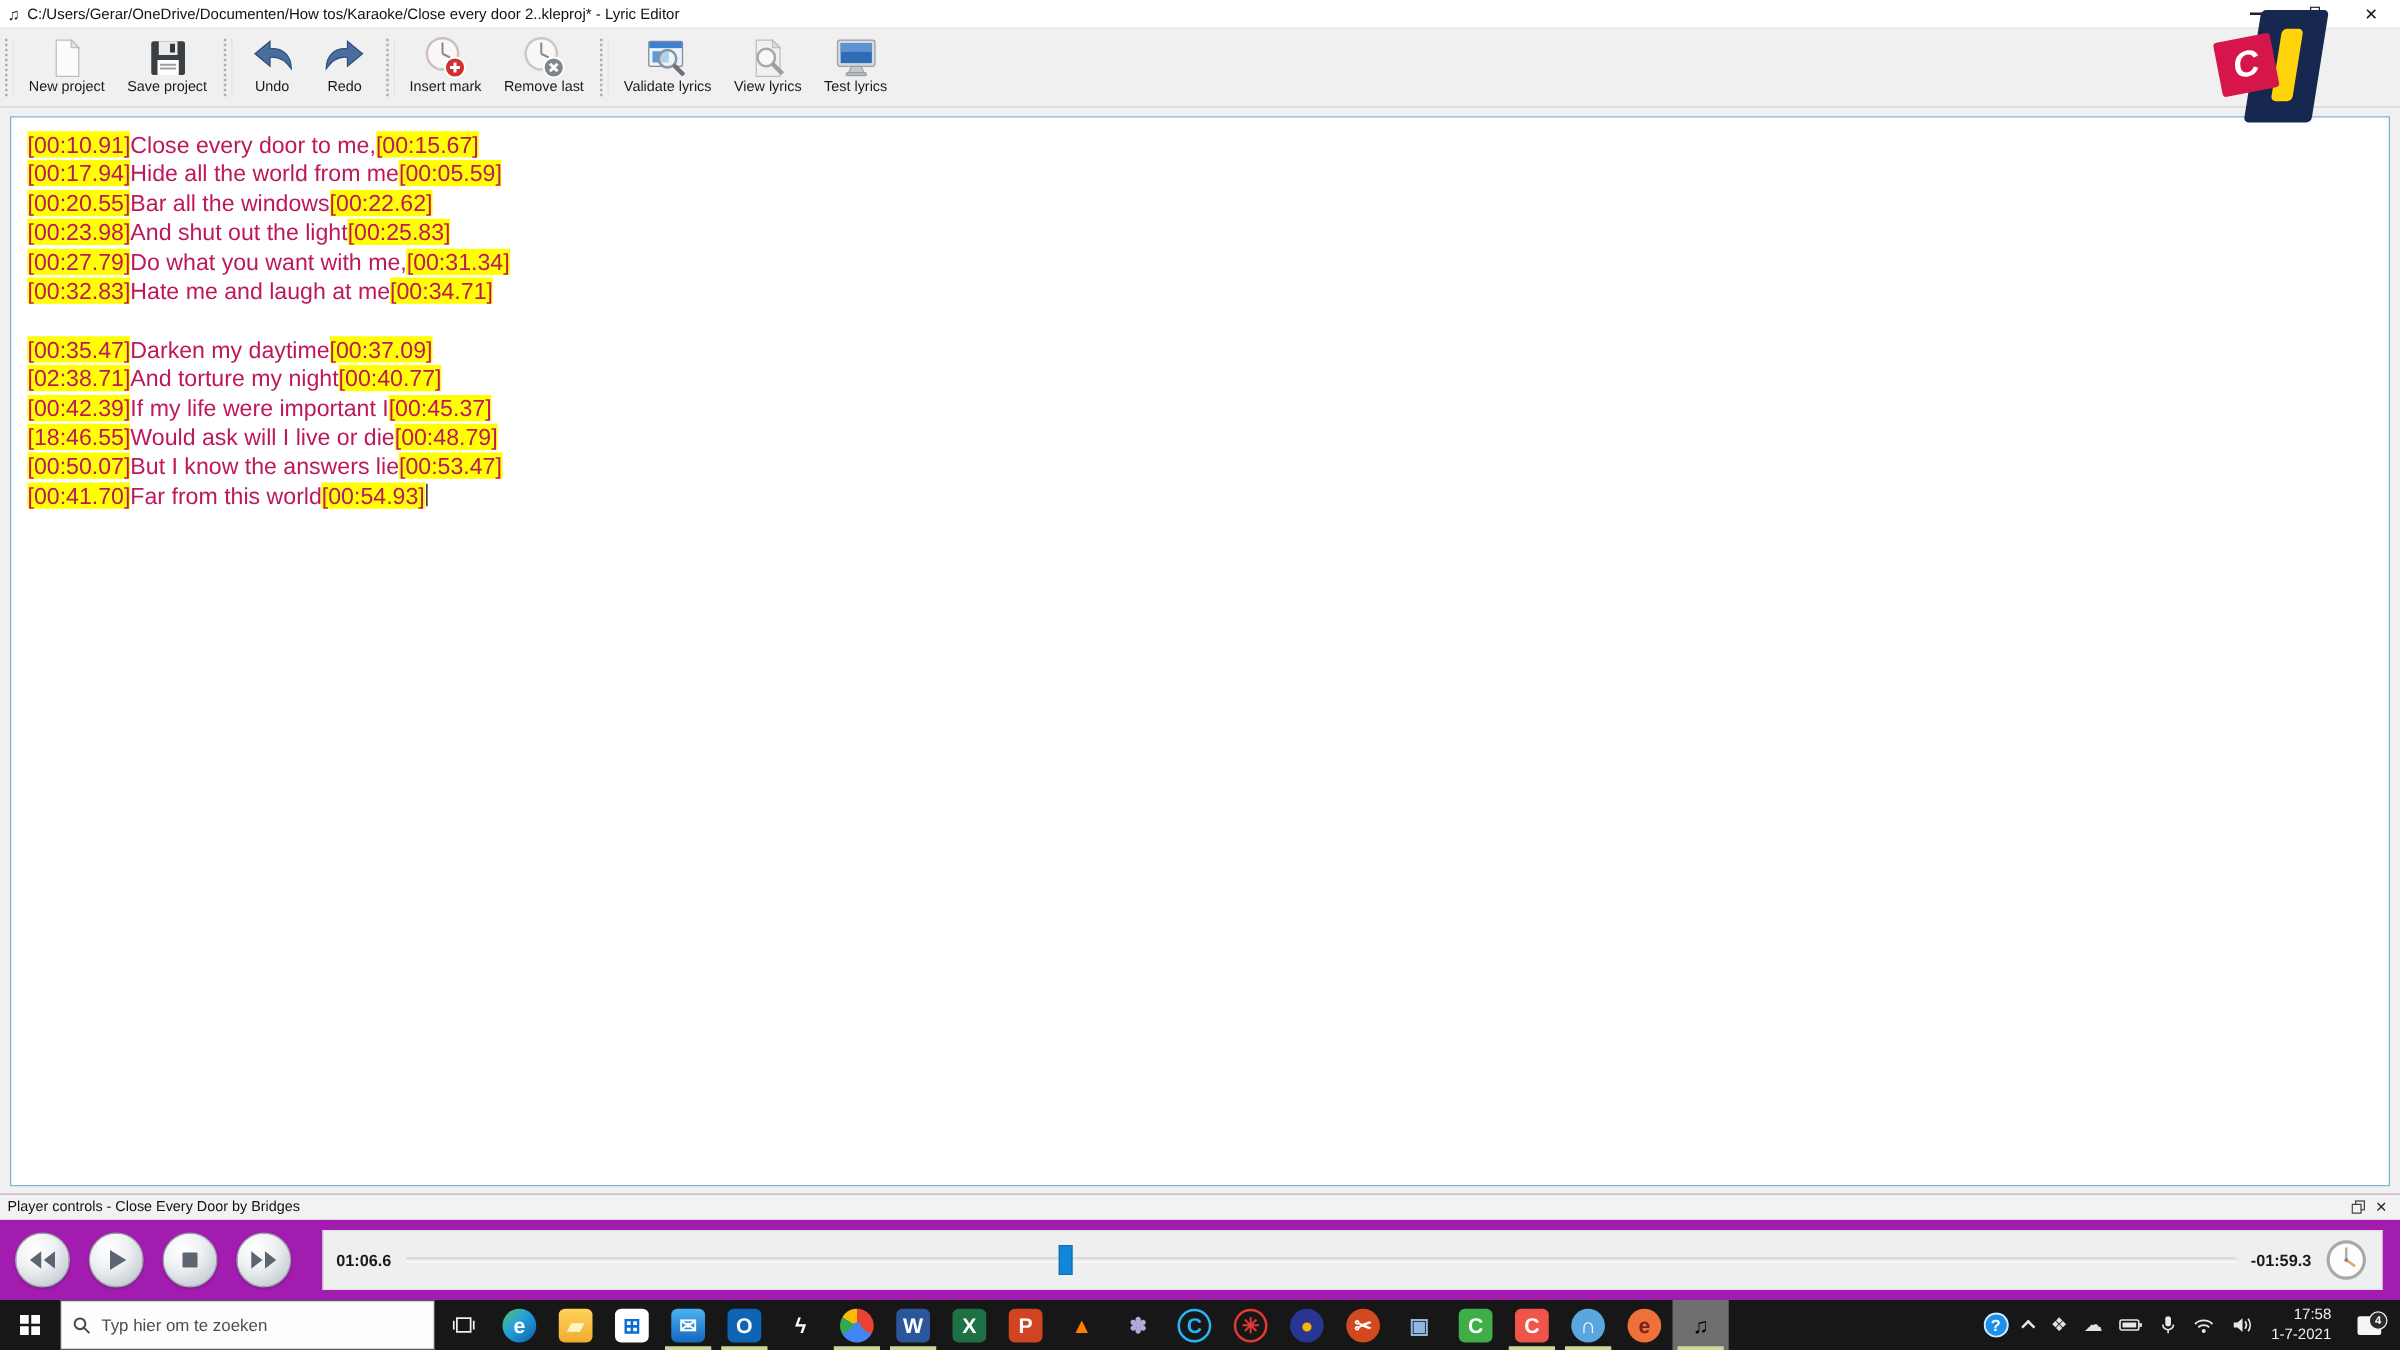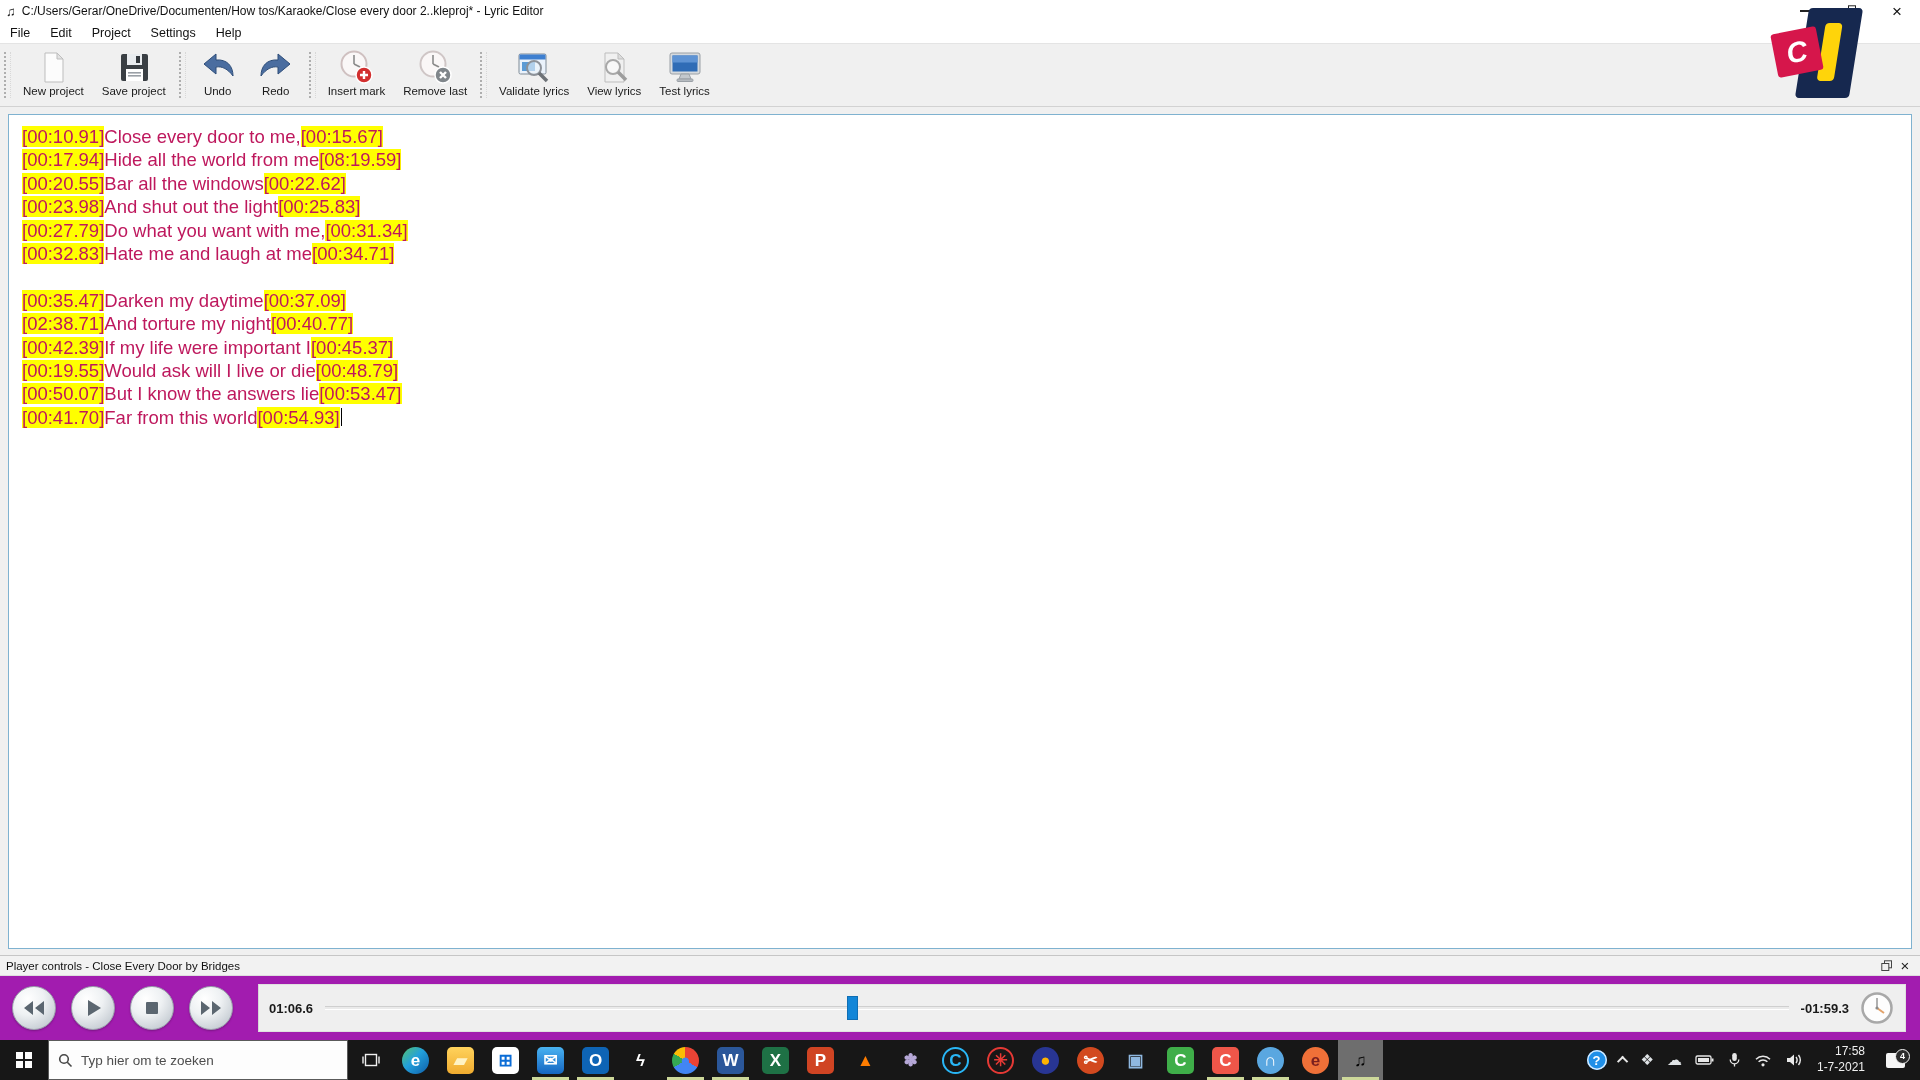--- a/index.html
+++ b/index.html
@@ -97,32 +97,20 @@
             <rect x="3.5" y="0.8" width="7" height="7" fill="#fff" stroke="#222"></rect>
             <rect x="0.8" y="3.5" width="7" height="7" fill="#fff" stroke="#222"></rect>
           </svg>
       </div>
       <div class="win-btn">
           <span class="close-glyph">×</span>
         </div>
     </div>
   </div>
 
-  <div class="menubar">
-
-      <span class="menu-item">File</span>
-
-      <span class="menu-item">Edit</span>
-
-      <span class="menu-item">Project</span>
-
-      <span class="menu-item">Settings</span>
-
-      <span class="menu-item">Help</span>
-    </div>
 
   <div class="toolbar">
     <span class="grip"></span>
     <div class="tb-group">
       <div class="tb-btn">
         <span class="ico">
           <svg width="34" height="34" viewBox="0 0 34 34">
               <path d="M9 3h12l6 6v23H9z" fill="#fcfcfc" stroke="#bdbdbd"></path>
               <path d="M21 3l6 6h-6z" fill="#e3e3e3" stroke="#bdbdbd"></path>
             </svg>
@@ -238,39 +226,39 @@
     </div>
     <div class="red">
         <span>C</span>
       </div>
   </div>
 
   <div class="lyrics-wrap">
 
       <div class="line"><span class="ts">[00:10.91]</span><span>Close every door to me,</span><span class="ts">[00:15.67]</span></div>
 
-      <div class="line"><span class="ts">[00:17.94]</span><span>Hide all the world from me</span><span class="ts">[08:19.59]</span></div>
+      <div class="line"><span class="ts">[00:17.94]</span><span>Hide all the world from me</span><span class="ts">[00:05.59]</span></div>
 
       <div class="line"><span class="ts">[00:20.55]</span><span>Bar all the windows</span><span class="ts">[00:22.62]</span></div>
 
       <div class="line"><span class="ts">[00:23.98]</span><span>And shut out the light</span><span class="ts">[00:25.83]</span></div>
 
       <div class="line"><span class="ts">[00:27.79]</span><span>Do what you want with me,</span><span class="ts">[00:31.34]</span></div>
 
       <div class="line"><span class="ts">[00:32.83]</span><span>Hate me and laugh at me</span><span class="ts">[00:34.71]</span></div>
 
       <div class="line"><span class="ts"></span><span></span><span class="ts"></span></div>
 
       <div class="line"><span class="ts">[00:35.47]</span><span>Darken my daytime</span><span class="ts">[00:37.09]</span></div>
 
       <div class="line"><span class="ts">[02:38.71]</span><span>And torture my night</span><span class="ts">[00:40.77]</span></div>
 
       <div class="line"><span class="ts">[00:42.39]</span><span>If my life were important I</span><span class="ts">[00:45.37]</span></div>
 
-      <div class="line"><span class="ts">[00:19.55]</span><span>Would ask will I live or die</span><span class="ts">[00:48.79]</span></div>
+      <div class="line"><span class="ts">[18:46.55]</span><span>Would ask will I live or die</span><span class="ts">[00:48.79]</span></div>
 
       <div class="line"><span class="ts">[00:50.07]</span><span>But I know the answers lie</span><span class="ts">[00:53.47]</span></div>
 
       <div class="line"><span class="ts">[00:41.70]</span><span>Far from this world</span><span class="ts">[00:54.93]</span><span class="caret"></span></div>
     </div>
 
   <div class="player">
     <div class="p-strip">
       <span>Player controls - Close Every Door by Bridges</span>
       <span class="spacer"></span>

